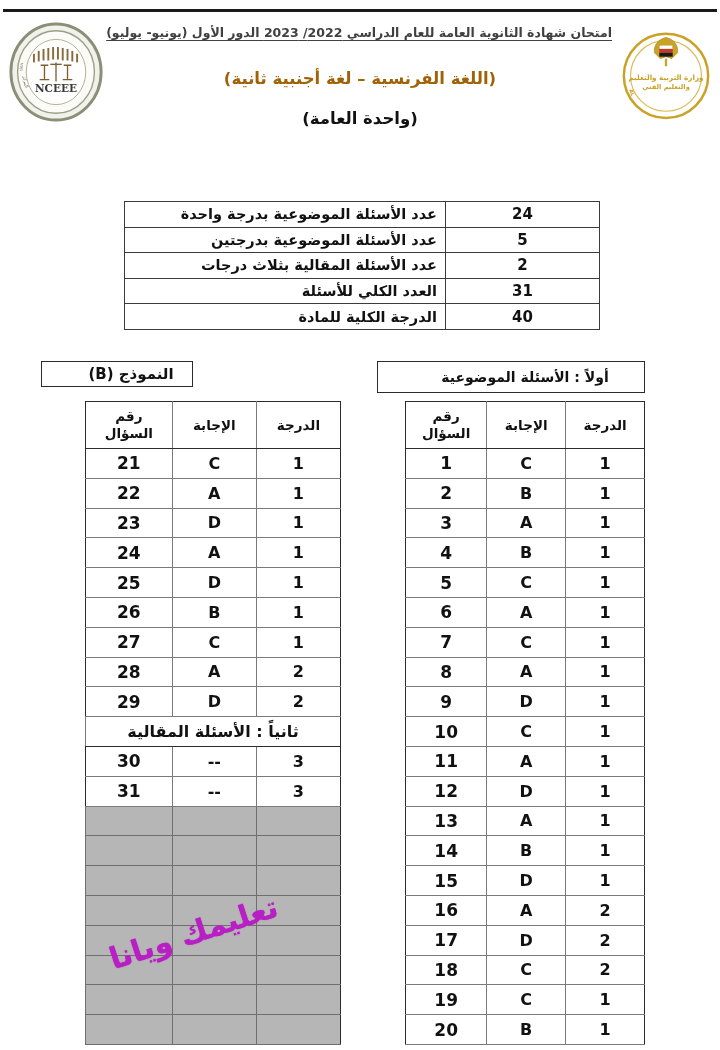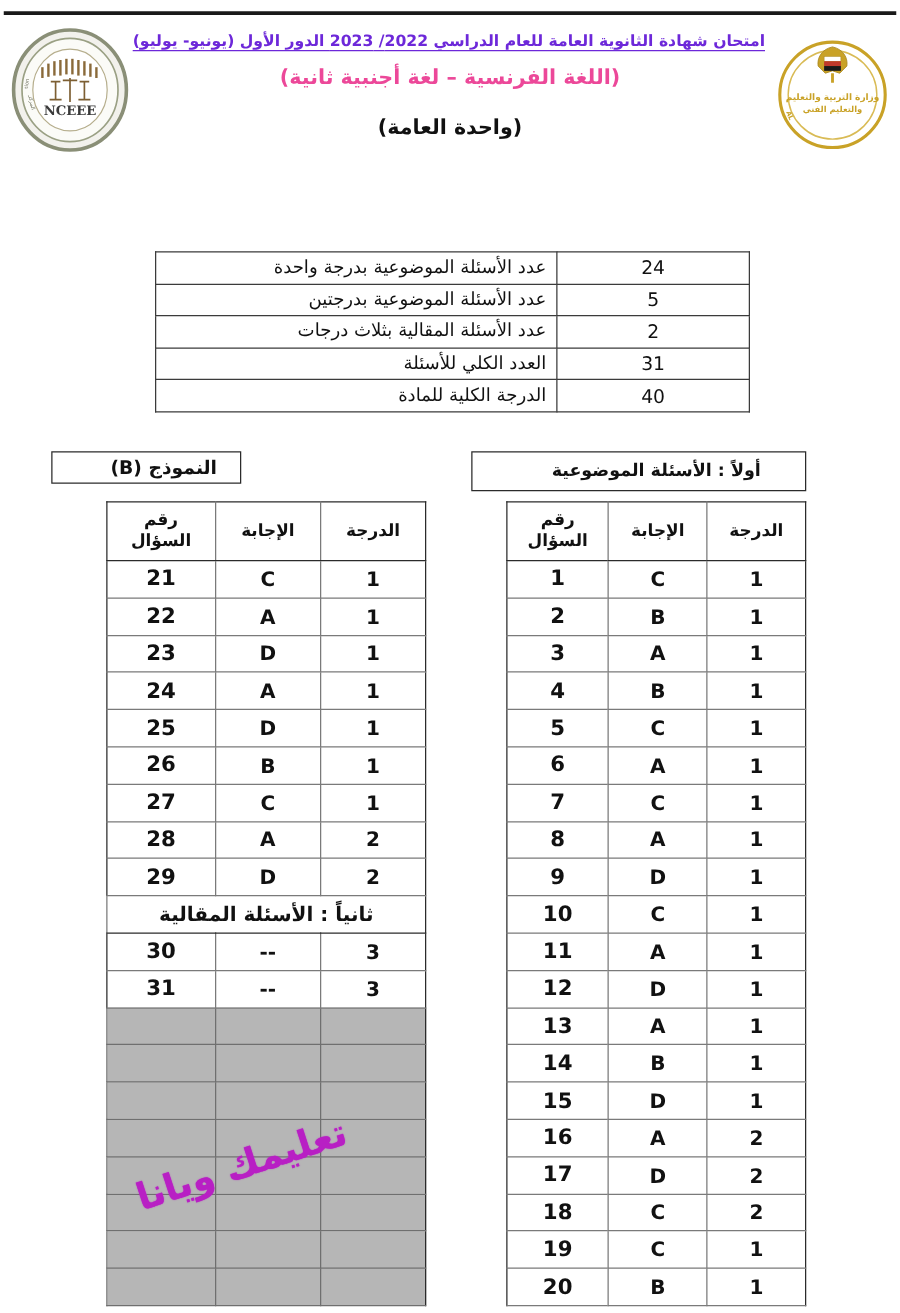--- a/index.html
+++ b/index.html
@@ -46,40 +46,40 @@
     position: absolute;
     top: 24px;
     left: 108px;
     width: 504px;
     text-align: center;
   }
 
   .exam-line {
     font-size: 12.5px;
     font-weight: bold;
-    color: #6d28d9;
+    color: #404040;
     text-decoration: underline;
     text-underline-offset: 3px;
     letter-spacing: 0;
     white-space: nowrap;
     line-height: 1.5;
   }
 
   .title-line {
     font-size: 18px;
     font-weight: bold;
     color: #111;
     margin-top: 22px;
     line-height: 1.45;
   }
   .subtitle-line {
     font-size: 16.5px;
     font-weight: bold;
-    color: #ec4899;
-    margin-top: 7px;
+    color: #a16207;
+    margin-top: 24px;
     line-height: 1.45;
   }
   .branch-line {
     font-size: 16.5px;
     font-weight: bold;
     color: #111;
     margin-top: 16px;
     line-height: 1.45;
   }
 
@@ -89,21 +89,21 @@
     top: 201px;
     left: 124px;
     width: 476px;
     border-collapse: collapse;
     table-layout: fixed;
   }
   .summary-table td {
     border: 1px solid #3b3b3b;
     height: 25.6px;
     font-size: 14.5px;
-    font-weight: normal;
+    font-weight: bold;
     color: #111;
     padding: 0 8px;
   }
   .summary-table td.sum-value {
     width: 154px;
     text-align: center;
     font-size: 15px;
   }
   .summary-table td.sum-label {
     text-align: right;

